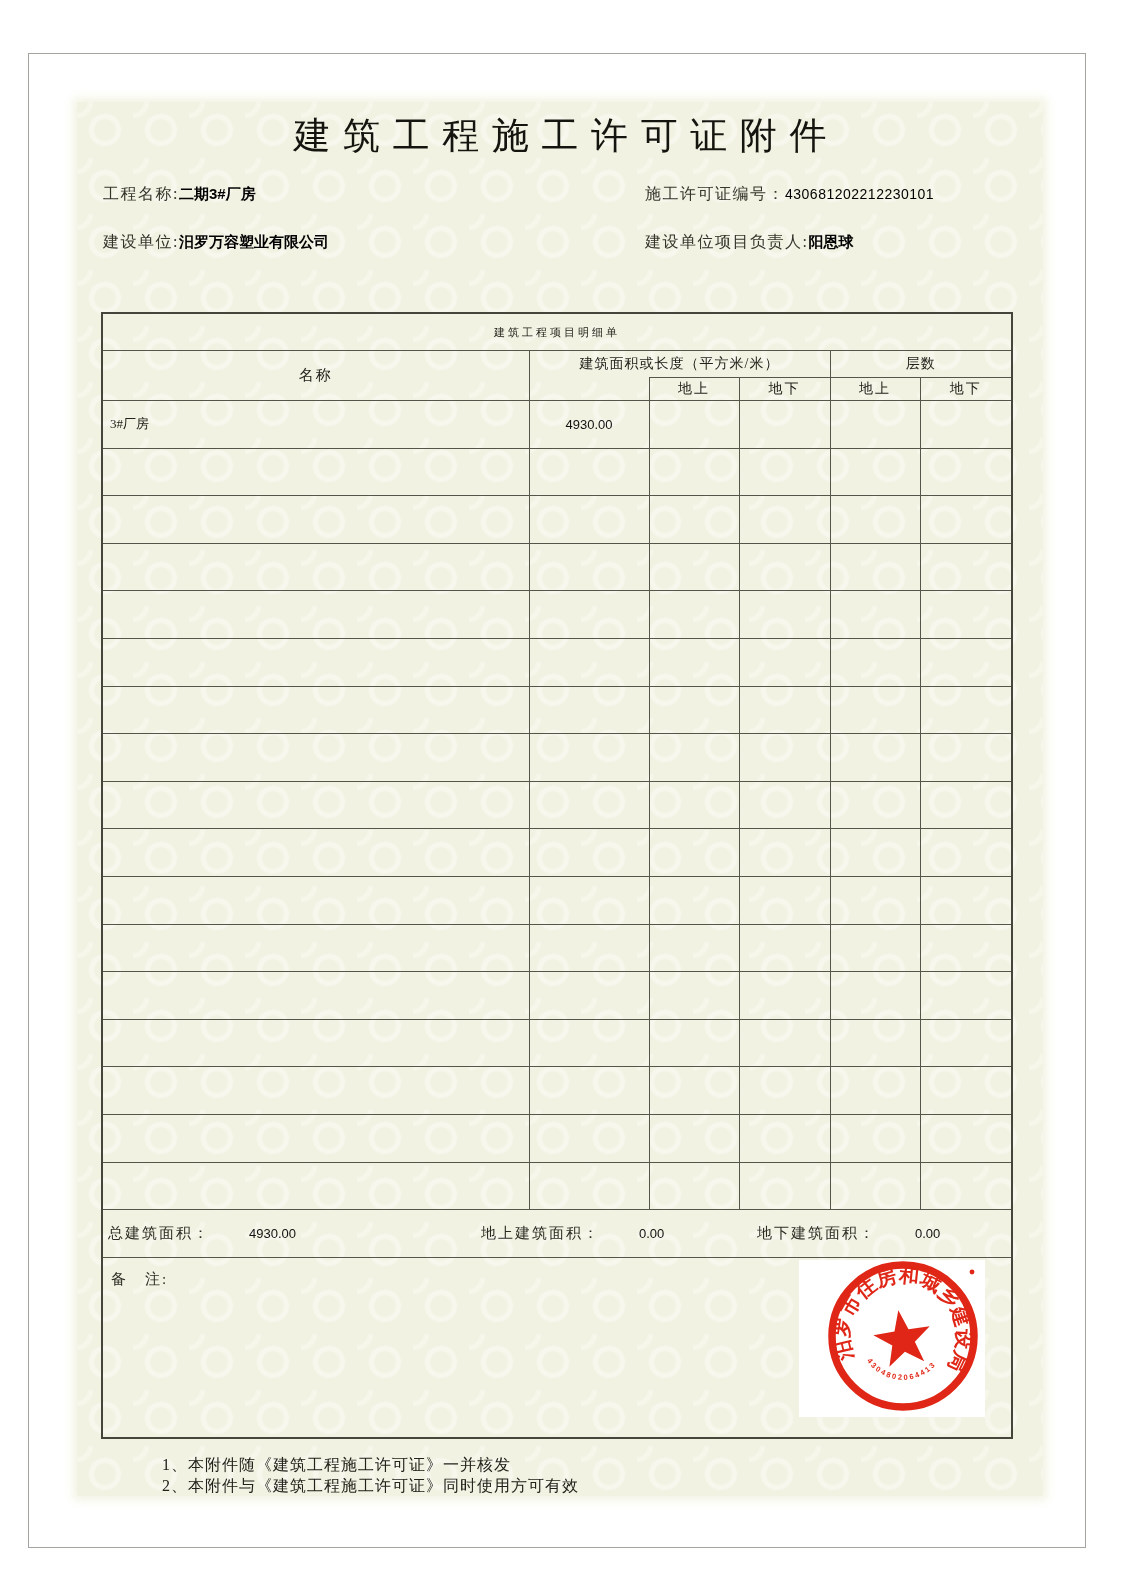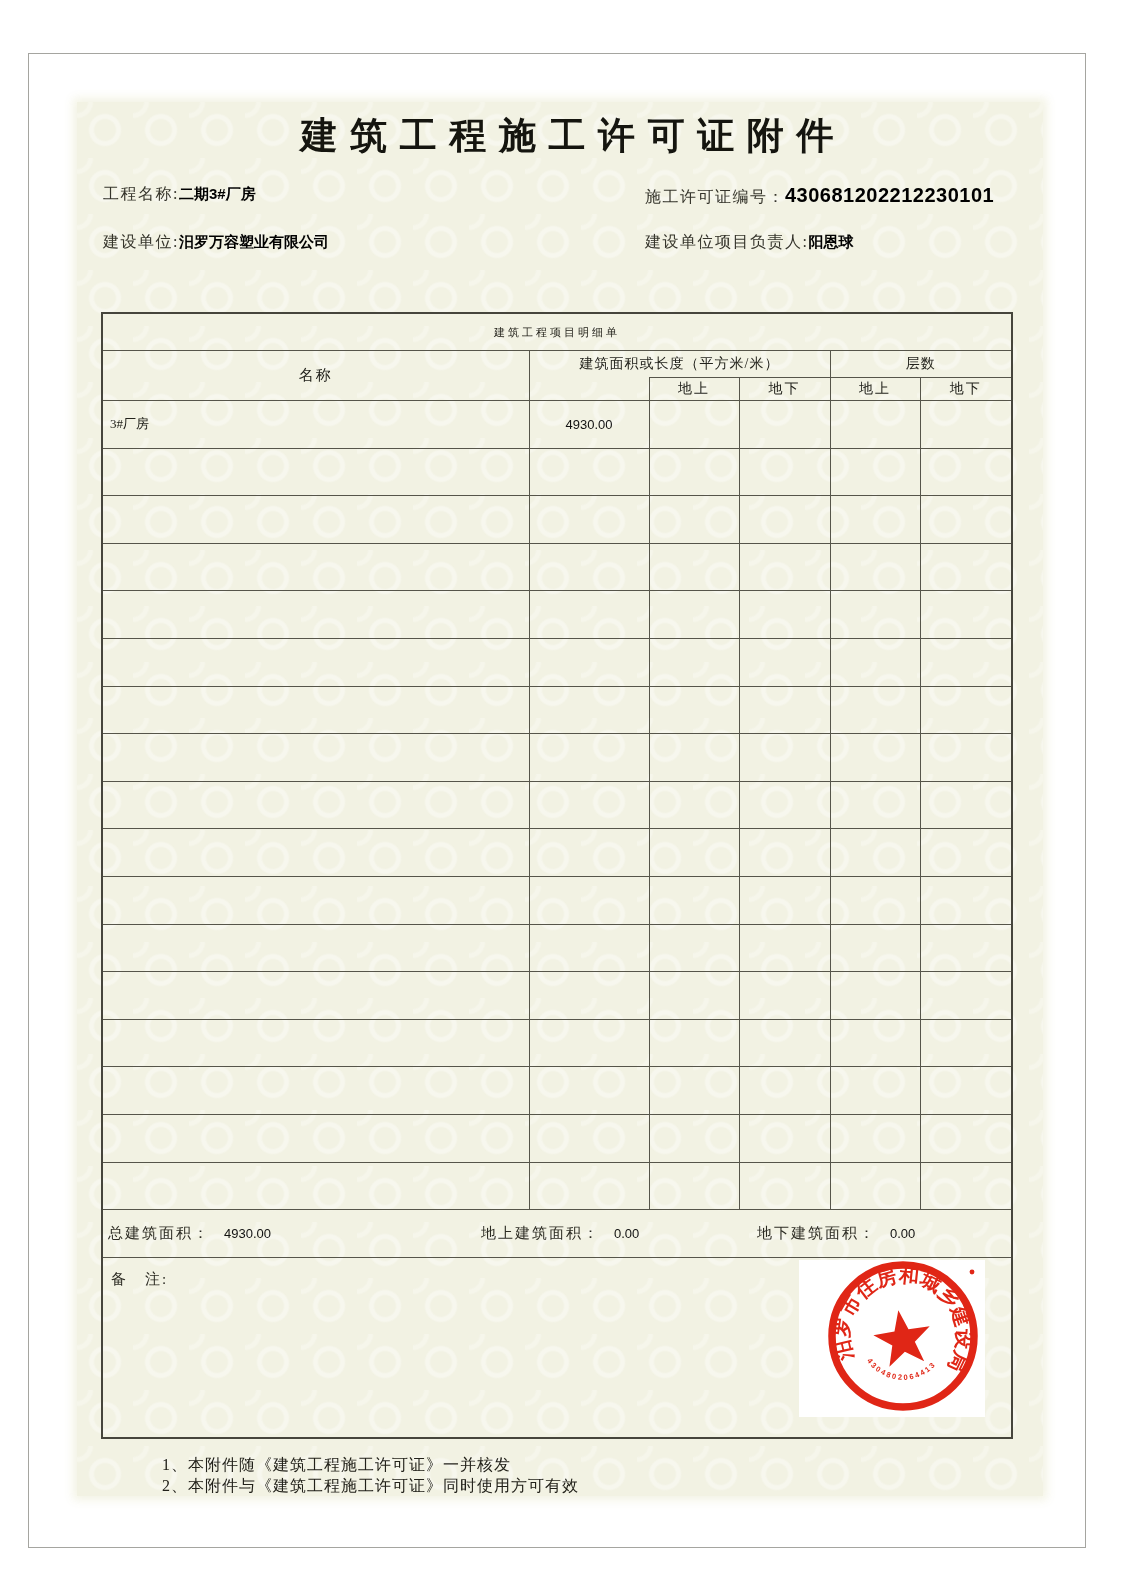--- a/index.html
+++ b/index.html
@@ -14,28 +14,28 @@
   .paper{
     position:absolute;left:77px;top:102px;width:966px;height:1394px;
     background-color:#f2f2e3;
     background-image:
       radial-gradient(circle at 28px 28px, rgba(255,255,255,0) 10px, rgba(255,255,255,.38) 12px, rgba(255,255,255,.38) 15px, rgba(255,255,255,0) 17px),
       radial-gradient(circle at 0px 0px, rgba(255,255,255,0) 10px, rgba(255,255,255,.30) 12px, rgba(255,255,255,.30) 15px, rgba(255,255,255,0) 17px);
     background-size:56px 56px;
     box-shadow:0 0 9px 4px rgba(242,242,227,.95);
   }
   .doc-title{
-    position:absolute;top:9px;left:7px;width:100%;text-align:center;
-    font-size:37px;font-weight:700;letter-spacing:.34em;text-indent:.34em;
+    position:absolute;top:9px;left:0;width:100%;text-align:center;
+    font-size:37px;font-weight:400;letter-spacing:.34em;text-indent:.34em;
     color:#15150f;white-space:nowrap;
   }
   .field{position:absolute;white-space:nowrap;}
   .f-label{font-size:16px;letter-spacing:1.5px;color:#35342b;}
   .f-value{font-family:"Liberation Sans","DejaVu Sans",sans-serif;font-size:15px;font-weight:700;color:#000;}
-  .f-value.big{font-size:20px;font-weight:700;letter-spacing:.5px;}
+  .f-value.big{font-size:14px;font-weight:400;letter-spacing:.5px;}
   .row1{top:82px;} .row2{top:130px;} .row3{top:172px;}
   .colL{left:26px;} .colR{left:568px;}
 
   table.detail{
     position:absolute;left:24px;top:210px;
     border-collapse:collapse;table-layout:fixed;width:910px;
     border:2px solid #46453c;
   }
   table.detail td,table.detail th{
     border:1px solid #56554a;font-weight:normal;padding:0;
@@ -48,21 +48,21 @@
   .sub-a{border-top:none !important;}
   .h-sub{height:22px;text-align:center;font-size:14px;letter-spacing:2px;}
   tr.d-row{height:47.6px;}
   td.dcell{font-size:13px;}
   td.dcell.c0{text-align:left;padding-left:7px;font-family:"Liberation Serif","DejaVu Serif",serif;}
   td.dcell.c1,td.dcell.c2,td.dcell.c3,td.dcell.c4,td.dcell.c5{
     text-align:center;font-family:"Liberation Sans","DejaVu Sans",sans-serif;color:#111;
   }
   .totals-cell{height:47px;}
   .totals{display:flex;align-items:center;height:100%;}
-  .tseg{display:flex;align-items:baseline;}
+  .tseg{display:flex;align-items:baseline;gap:25px;}
   .tseg .t-label{font-size:15px;letter-spacing:2px;color:#2c2b23;}
   .tseg .t-value{font-family:"Liberation Sans","DejaVu Sans",sans-serif;font-size:13px;color:#111;margin-left:14px;}
   .seg1{width:370px;padding-left:5px;box-sizing:border-box;}
   .seg2{width:276px;margin-left:8px;}
   .seg3{flex:1;}
   .remark-cell{height:179px;position:relative;vertical-align:top;}
   .remark-label{position:absolute;left:8px;top:12px;font-size:15px;letter-spacing:2px;color:#2c2b23;}
   .stamp{position:absolute;left:696px;top:2px;width:186px;height:157px;}
   .notes{position:absolute;left:85px;top:1352px;font-size:16px;letter-spacing:1px;line-height:21px;color:#22211a;white-space:nowrap;}
 </style>

